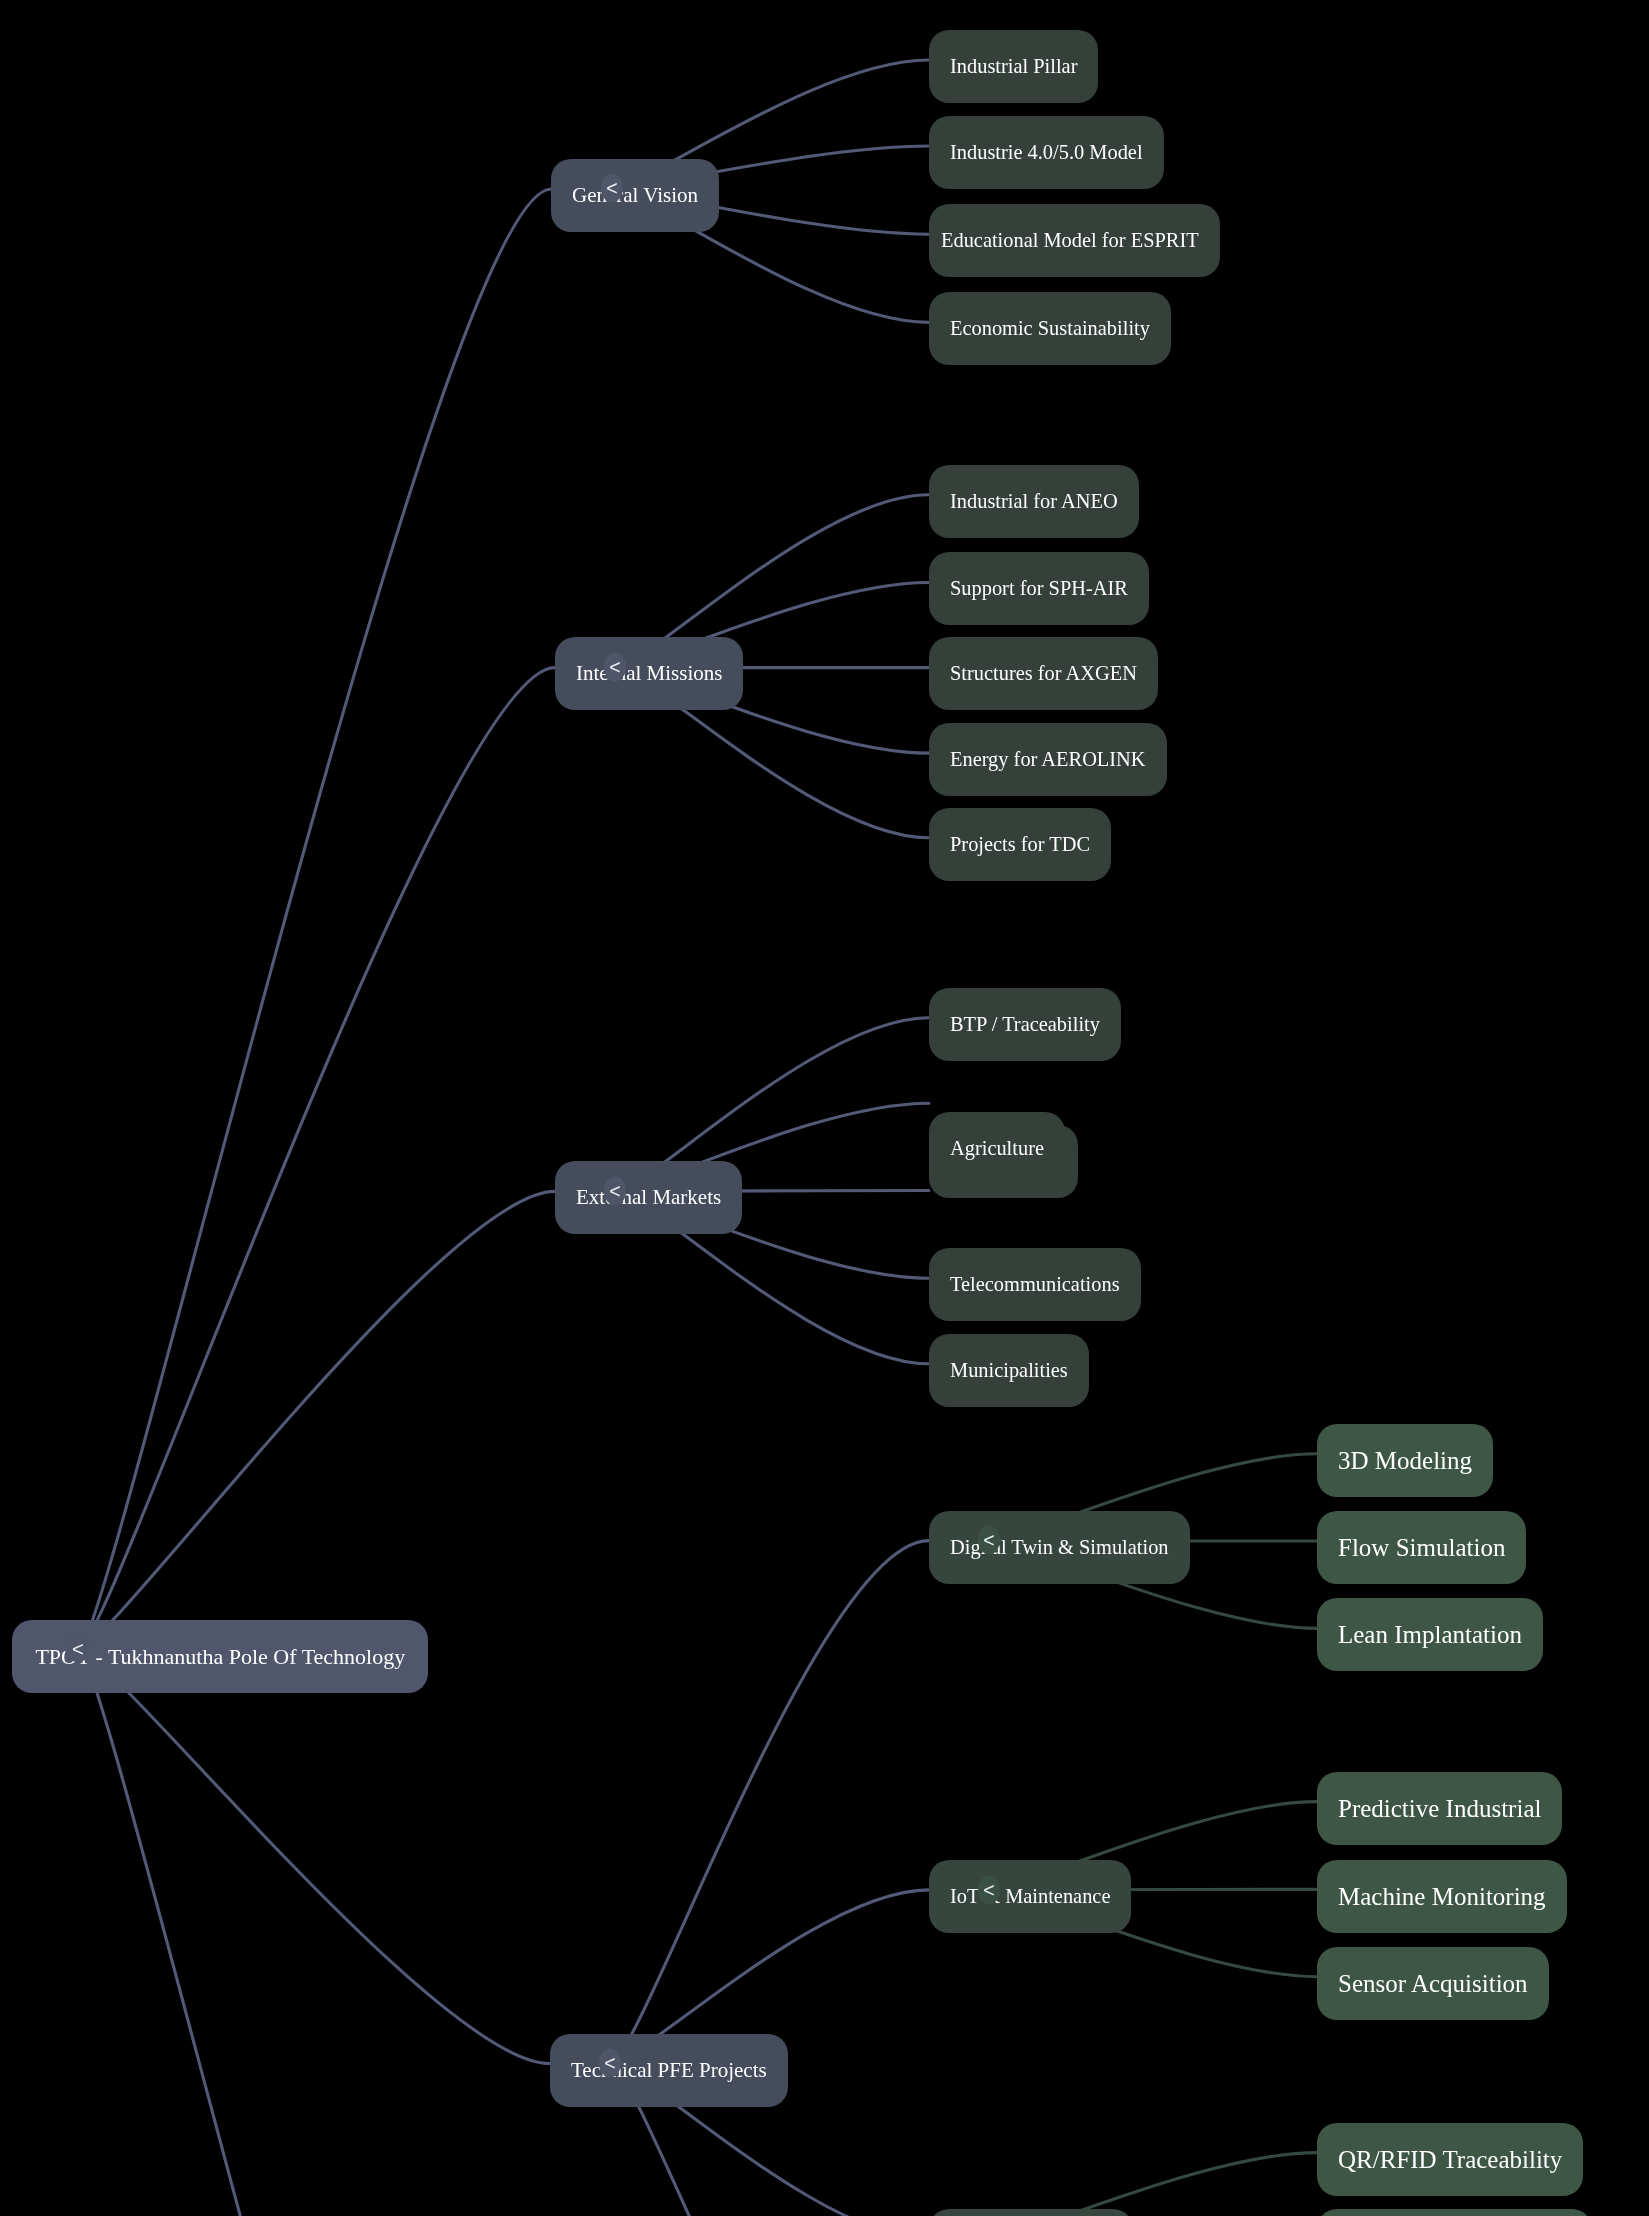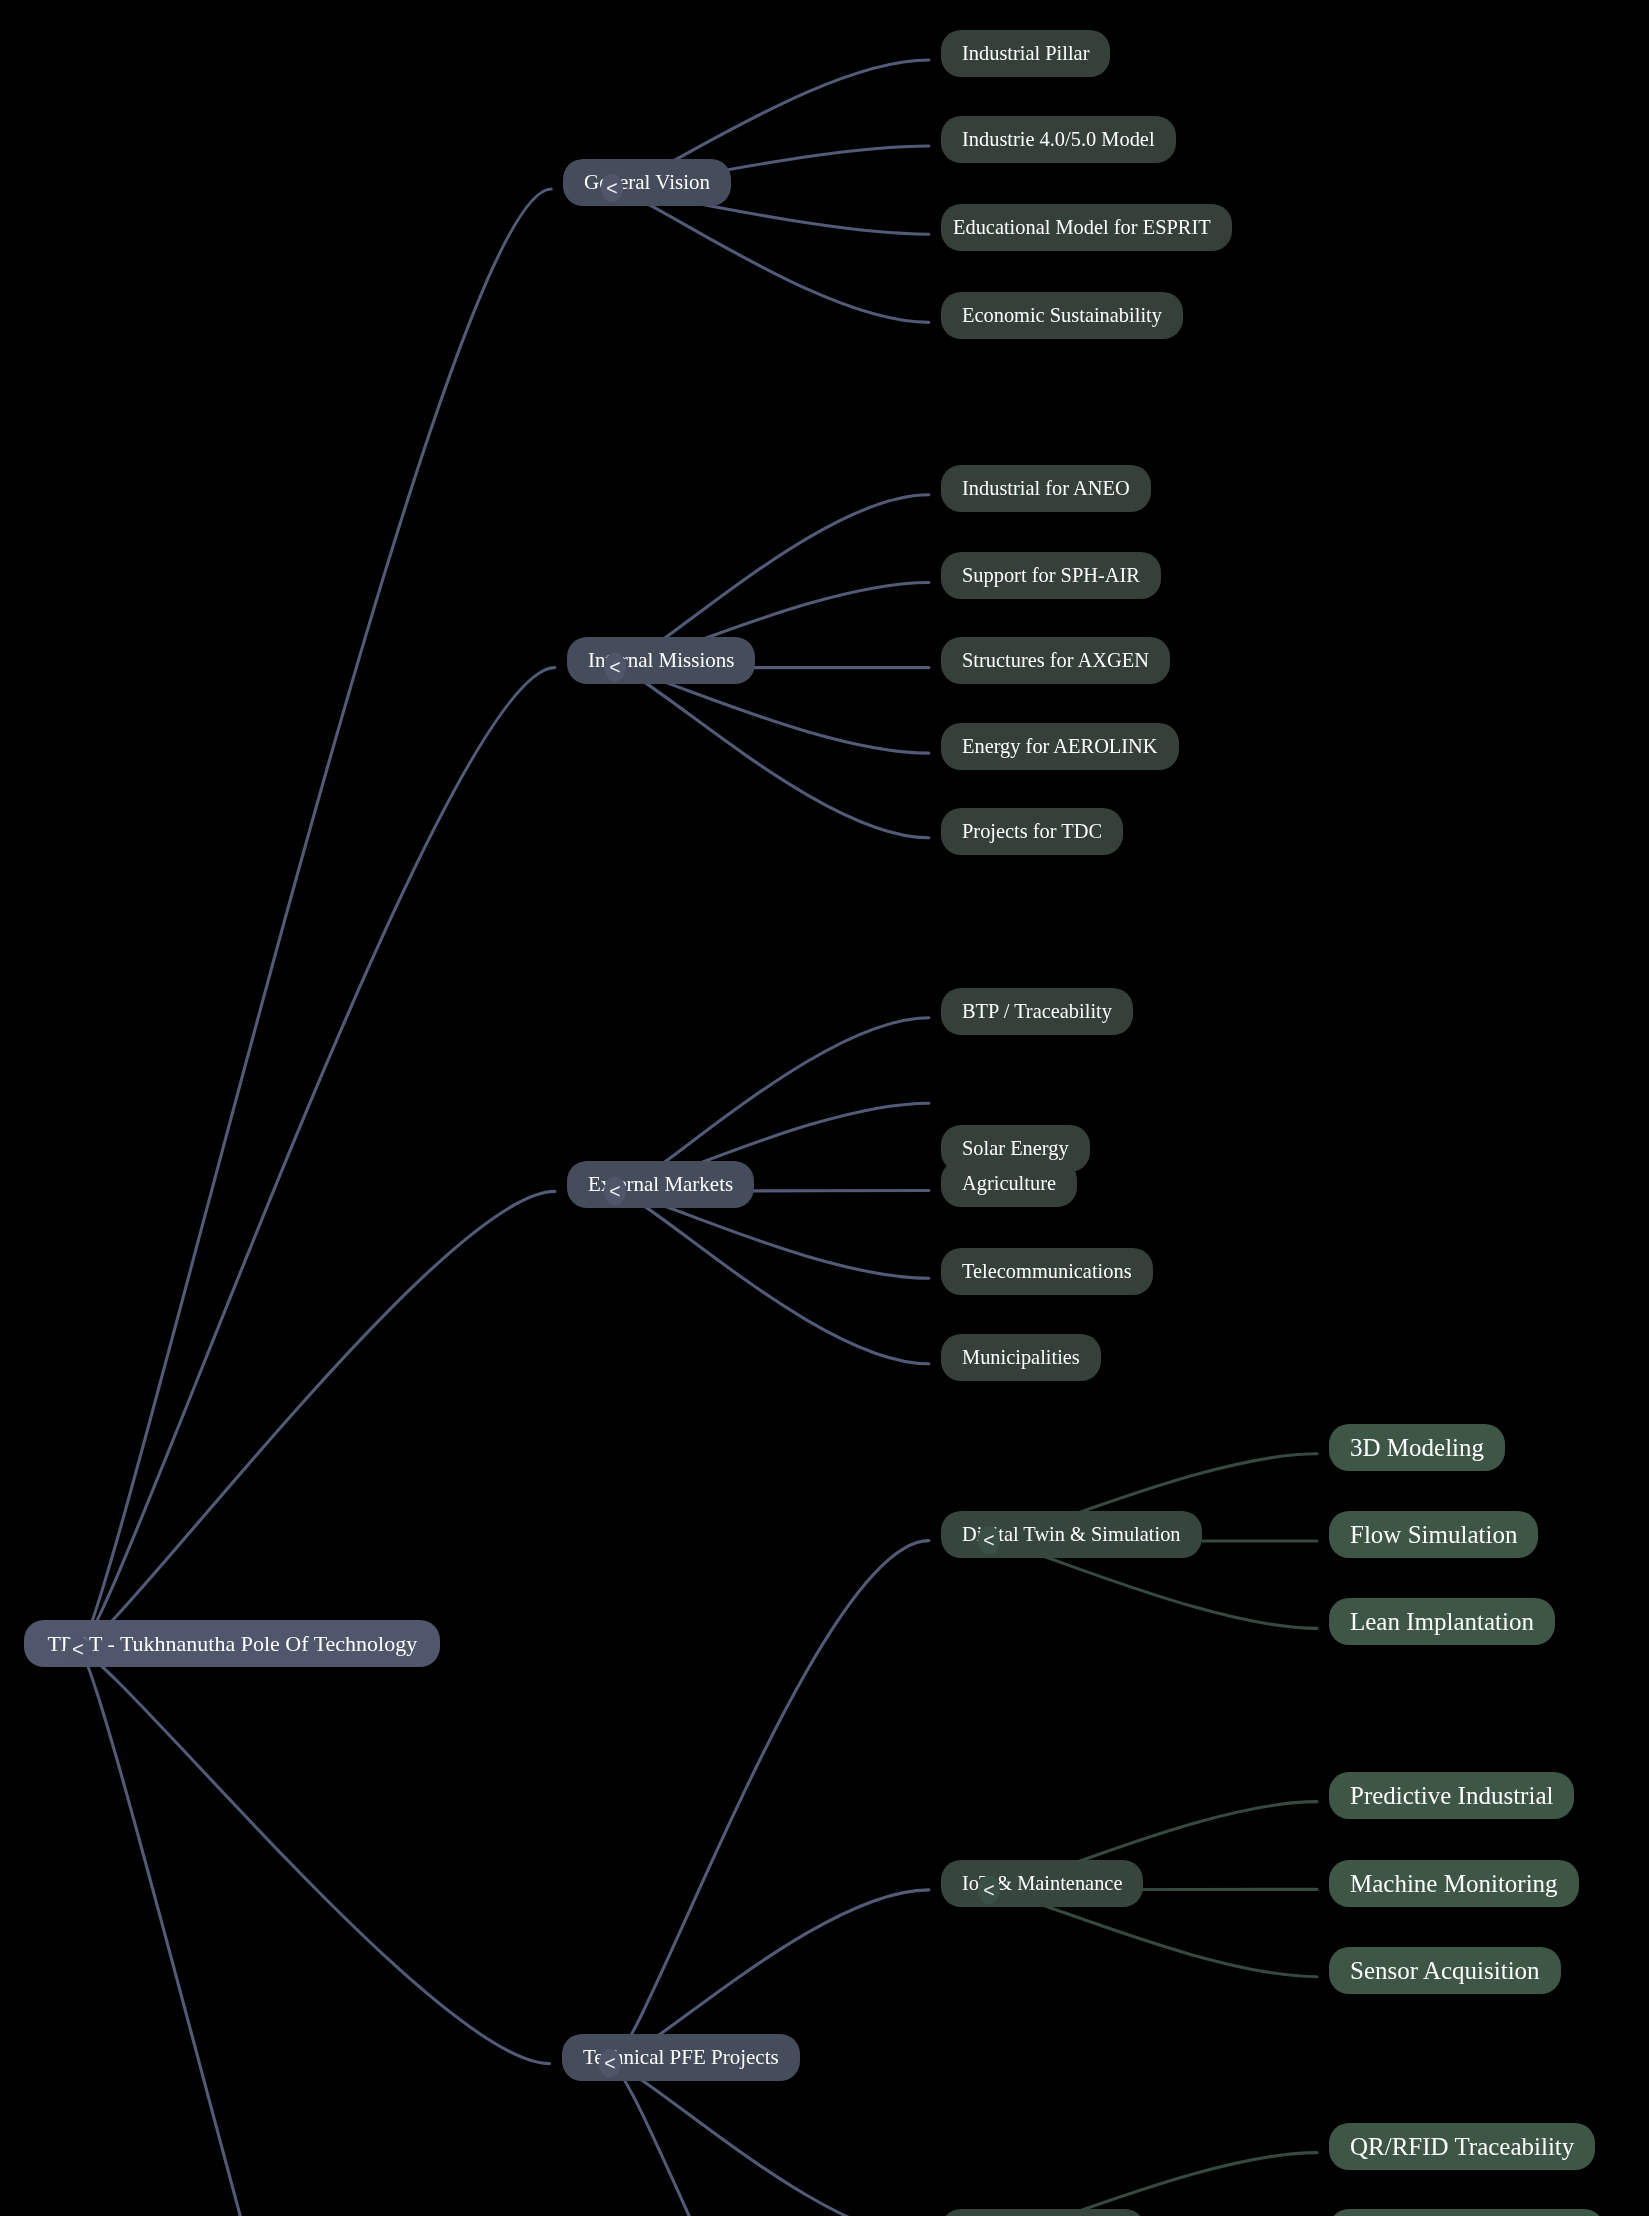--- a/index.html
+++ b/index.html
@@ -15,27 +15,26 @@
     position: absolute;
     left: 0; top: 0;
     z-index: 1;
   }
   .node {
     position: absolute;
     z-index: 2;
     box-sizing: border-box;
     display: flex;
     align-items: center;
-    height: 47px;
+    height: 73px;
     padding: 0 21px;
     border-radius: 20px;
     white-space: nowrap;
     color: var(--text, #ffffff);
     font-family: "Liberation Serif", serif;
-    margin-left: 12px;
   }
   .node.root  { background: var(--root-node, #50566c);      font-size: 22px; padding: 0 23px; }
   .node.branch{ background: var(--branch-node, #454c5c);    font-size: 21px; }
   .node.leaf  { background: var(--leaf-node, #344039);      font-size: 20.4px; }
   .node.sub   { background: var(--subbranch-node, #36453d); font-size: 20.4px; }
   .node.leaf3 { background: var(--deep-leaf-node, #3d5646); font-size: 25px; font-family: Liberation Serif, serif; }
   .toggle {
     position: absolute;
     z-index: 3;
     width: 22px;
@@ -118,21 +117,21 @@
     <div class="node leaf" style="left: 929px; top: 552px;">Support for SPH-AIR</div>
     <div class="node leaf" style="left: 929px; top: 637px;">Structures for AXGEN</div>
     <div class="node leaf" style="left: 929px; top: 723px;">Energy for AEROLINK</div>
     <div class="node leaf" style="left: 929px; top: 808px;">Projects for TDC</div>
     <div class="toggle slate" style="left: 615px; top: 667px;">
       <span>&lt;</span>
     </div>
     <div class="node branch" style="left: 555px; top: 1161px;">External Markets</div>
     <div class="node leaf" style="left: 929px; top: 988px;">BTP / Traceability</div>
     <div class="node leaf" style="left: 929px; top: 1125px;">Solar Energy</div>
-    <div class="node leaf" style="left: 929px; top: 1160px;">Agriculture</div>
+    <div class="node leaf" style="left: 929px; top: 1112px;">Agriculture</div>
     <div class="node leaf" style="left: 929px; top: 1248px;">Telecommunications</div>
     <div class="node leaf" style="left: 929px; top: 1334px;">Municipalities</div>
     <div class="toggle slate" style="left: 615px; top: 1191px;">
       <span>&lt;</span>
     </div>
     <div class="node branch" style="left: 550px; top: 2034px;">Technical PFE Projects</div>
     <div class="node sub" style="left: 929px; top: 1511px;">Digital Twin &amp; Simulation</div>
     <div class="node leaf3" style="left: 1317px; top: 1424px;">3D Modeling</div>
     <div class="node leaf3" style="left: 1317px; top: 1511px;">Flow Simulation</div>
     <div class="node leaf3" style="left: 1317px; top: 1598px;">Lean Implantation</div>

